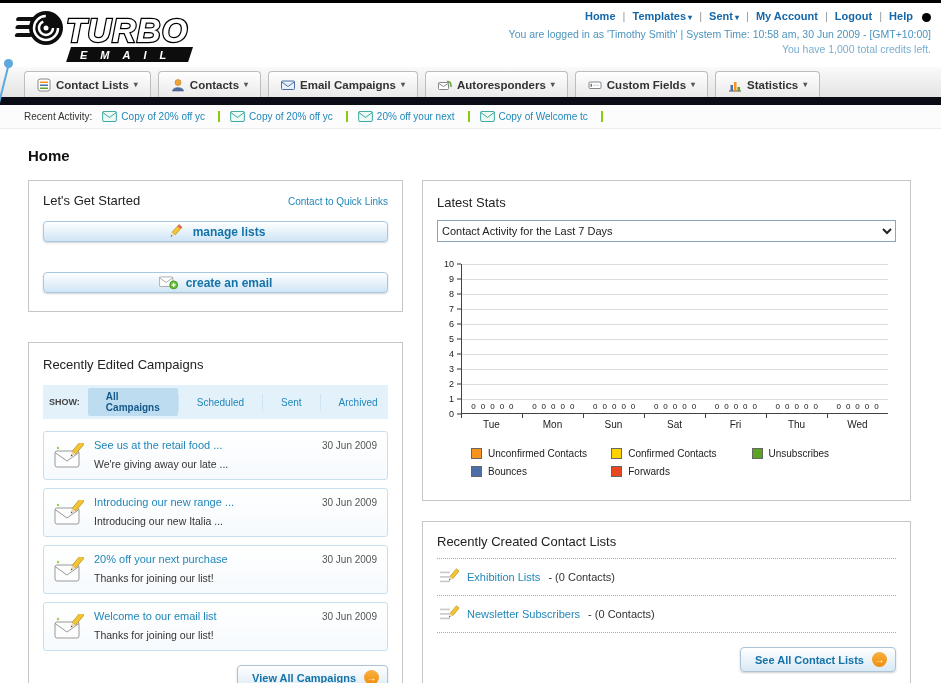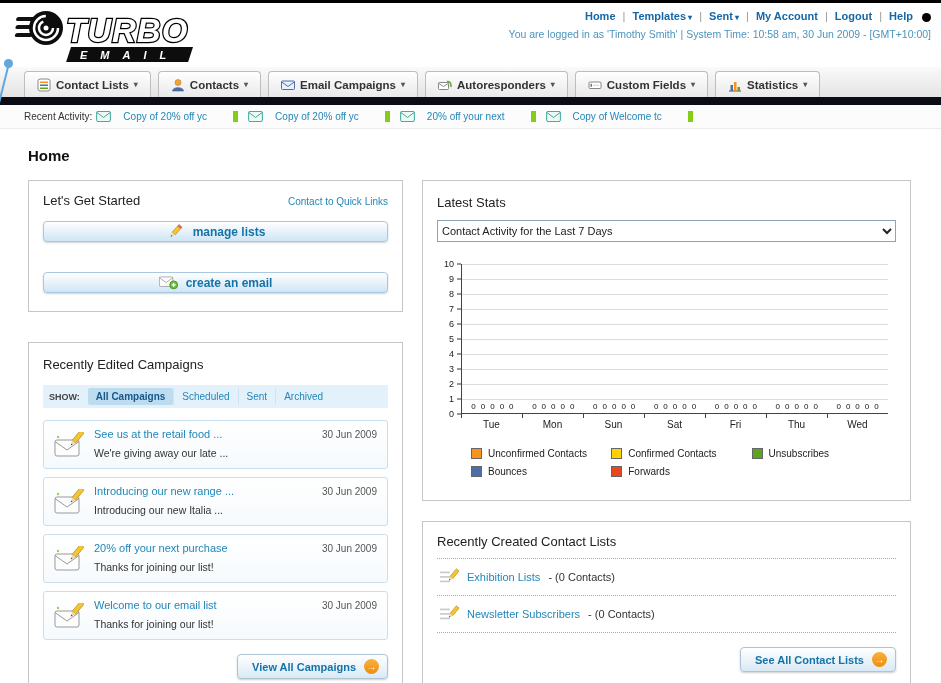--- a/index.html
+++ b/index.html
@@ -26,22 +26,22 @@
   .tab { display:flex; align-items:center; gap:5px; height:26px; padding:0 12px; margin-right:7px;
          background:linear-gradient(#ffffff,#e9e9e9); border:1px solid #bdbdbd; border-bottom:none;
          border-radius:4px 4px 0 0; font-size:11.5px; font-weight:bold; color:#333; cursor:pointer; }
   .tab .dd { font-size:8px; color:#555; }
   .tab-icon { width:14px; height:14px; flex:none; }
   .dark-bar { height:8px; background:#0c0c16; }
 
   
   .recent-activity { display:flex; align-items:center; height:24px; padding-left:24px; background:#fcfcfc;
                      border-bottom:1px solid #ececec; font-size:10px; }
-  .ra-label { color:#333; margin-right:4px; }
-  .ra-item { display:flex; align-items:center; gap:12px; padding:0 26px 0 0; margin-right:10px; border-right:5px solid #84cc16; cursor:pointer; }
+  .ra-label { color:#333; margin-right:10px; }
+  .ra-item { display:flex; align-items:center; gap:4px; padding:0 13px 0 0; margin-right:10px; border-right:2px solid #84cc16; cursor:pointer; }
   .ra-item svg { width:15px; height:11px; flex:none; }
   .ra-link { color:#2187b9; text-decoration:none; white-space:nowrap; overflow:hidden; max-width:95px; display:inline-block; }
 
   
   .content { padding:10px 30px 20px 28px; }
   .page-title { font-size:15px; font-weight:bold; color:#111; margin:8px 0 16px; }
   .columns { display:flex; gap:19px; align-items:flex-start; }
   .left-col { width:375px; flex:none; }
   .right-col { width:489px; flex:none; }
   .panel { background:#fff; border:1px solid #c6c6c6; padding:12px 14px; }
@@ -53,21 +53,21 @@
   .switch-link { font-size:10px; color:#2187b9; text-decoration:none; }
   .gs-buttons { display:flex; gap:30px; margin:13px 0 6px;flex-direction:column; }
   .gs-button { flex:1; height:32px; display:flex; align-items:center; justify-content:center; gap:8px;
                background:linear-gradient(#ffffff,#cfe5f5); border:1px solid #a7c8e0; border-radius:4px;
                color:#1473a8; font-weight:bold; font-size:12px; cursor:pointer; box-shadow:0 1px 2px rgba(0,0,0,.18); }
   .btn-icon { width:19px; height:17px; flex:none; }
 
   
   .filter-row { display:flex; align-items:center; background:#e3f1fb; padding:3px 6px; margin:12px 0 12px; font-size:10px; }
   .show-label { font-weight:bold; color:#444; font-size:9px; margin-right:8px; }
-  .filter { padding:3px 8px; color:#2187b9; cursor:pointer; border-left:1px solid #cfe4f3; }
+  .filter { padding:3px 18px; color:#2187b9; cursor:pointer; border-left:1px solid #cfe4f3; }
   .filter:first-of-type { border-left:none; }
   .filter.selected { background:#bedcf0; color:#14578a; font-weight:bold; border-radius:2px; border-left:none; }
   .campaign-item { position:relative; display:flex; align-items:center; gap:10px; border:1px solid #c8dff0; border-radius:3px;
                    padding:7px 10px; margin-bottom:8px; background:linear-gradient(#ffffff,#f6fafd); }
   .campaign-item svg { width:30px; height:26px; flex:none; }
   .c-title { display:block; color:#2187b9; font-size:11px; text-decoration:none; margin-bottom:3px; }
   .c-sub { color:#333; font-size:10.5px; }
   .c-date { position:absolute; top:8px; right:10px; color:#555; font-size:10px; }
   .btn-row { display:flex; justify-content:flex-end; margin-top:14px; }
   .pill-button { display:inline-flex; align-items:center; gap:8px; padding:4px 8px 4px 14px;
@@ -136,20 +136,21 @@
         <a href="#"><span>Sent</span><span class="dd">▾</span></a>
         <span class="sep">|</span>
         <a href="#">My Account</a>
         <span class="sep">|</span>
         <a href="#">Logout</a>
         <span class="sep">|</span>
         <a href="#">Help</a>
         <span class="header-dot"></span>
       </nav>
       <div class="login-info">You are logged in as 'Timothy Smith' | System Time: 10:58 am, 30 Jun 2009 - [GMT+10:00]</div>
+      <div class="credits-info">You have 1,000 total credits left.</div>
     </div>
     <div class="blue-dot"></div>
     <div class="blue-line"></div>
   </header>
 
   <div class="main-tabs">
     <div class="tab">
       <svg class="tab-icon" viewBox="0 0 14 14">
         <rect x="1" y="1" width="12" height="12" rx="2" fill="#fff" stroke="#888"></rect>
         <rect x="3" y="3.5" width="8" height="1.5" fill="#f7941e"></rect>

